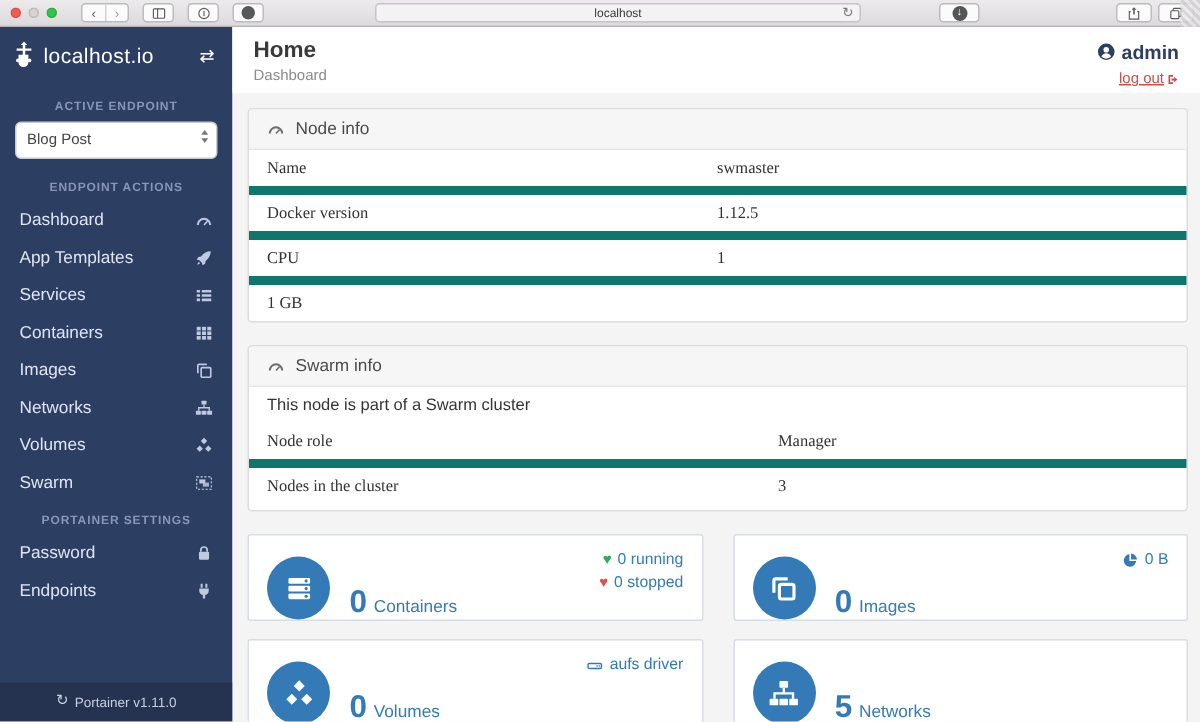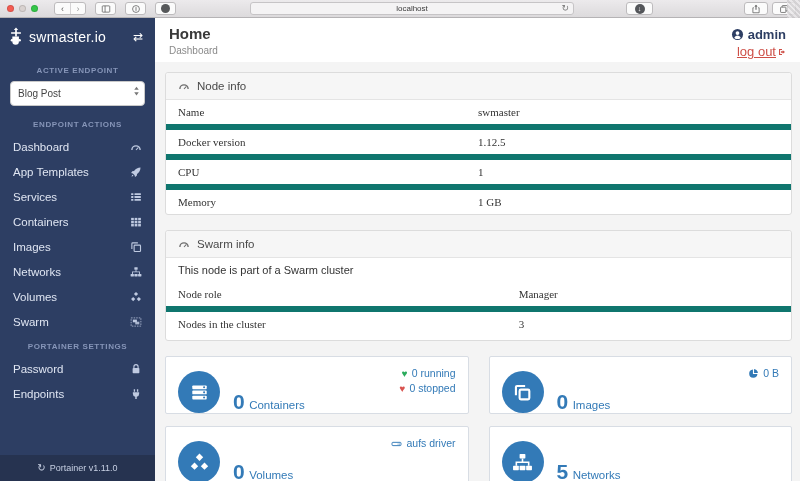--- a/index.html
+++ b/index.html
@@ -53,21 +53,21 @@
   
   .main { position:absolute; left:155px; top:18px; right:0; bottom:0; background:#f4f4f4; }
   .page-header { background:#fff; height:44px; padding:7px 14px 0; position:relative; }
   .page-title { font-size:15px; font-weight:bold; color:#3a3a3a; }
   .page-subtitle { font-size:10px; color:#8a8a8a; margin-top:3px; }
   .user-box { position:absolute; right:14px; top:9px; text-align:right; }
   .user-line { display:flex; align-items:center; justify-content:flex-end; gap:4px;
     font-size:13px; font-weight:bold; color:#2d3e63; }
   .user-line svg { width:13px; height:13px; color:#2d3e63; }
   .logout-link { display:inline-flex; align-items:center; gap:2px; margin-top:2px;
-    font-size:13px; color:#ce4f47; text-decoration:underline; }
+    font-size:10px; color:#ce4f47; text-decoration:underline; }
   .logout-link svg { width:8px; height:8px; color:#ce4f47; }
   .content { padding:10px 8px 0 10px; }
 
   .panel { background:#fff; border:1px solid #dcdcdc; border-radius:3px; margin-bottom:15px; }
   .panel-header { background:#f6f6f6; border-bottom:1px solid #e4e4e4; border-radius:3px 3px 0 0;
     padding:7px 12px; font-size:11.5px; color:#4a4a4a; display:flex; align-items:center; gap:7px;text-align:center; }
   .panel-header svg { width:12px; height:12px; color:#6d6d6d; }
   .info-row { display:flex; font-size:11px; color:#333; }
   .info-row + .info-row, .note-row + .info-row { border-top:6px solid #0f766e; }
   .info-row .cell { padding:6px 12px;font-family:Liberation Serif, serif; }
@@ -146,21 +146,21 @@
 <div class="sidebar">
   <div class="logo-row">
     <span class="logo-mark">
       <svg width="16" height="20" viewBox="0 0 17 20" fill="#fff">
         <path d="M8.5 0l2.3 2.6H9.4V5h4.3v1.6H9.4v3h-1.8v-3H3.3V5h4.3V2.6H6.2z"></path>
         <path d="M4.6 9.5h7v5.2a3.5 3.5 0 0 1-3.5 3.5 3.5 3.5 0 0 1-3.5-3.5z"></path>
         <circle cx="4.2" cy="13.5" r="1.3"></circle>
           <circle cx="12.4" cy="13.5" r="1.3"></circle>
       </svg>
     </span>
-    <span class="logo-text">swmaster.io</span>
+    <span class="logo-text">localhost.io</span>
     <span class="collapse-icon">⇄</span>
   </div>
 
   <div class="section-label">ACTIVE ENDPOINT</div>
   <div class="endpoint-select">
     <span>Blog Post</span>
     <span class="select-caret">
       <svg width="7" height="12" viewBox="0 0 8 12" fill="currentColor">
           <path d="M4 1 6.6 4.6H1.4z"></path>
           <path d="M4 11 1.4 7.4h5.2z"></path>
@@ -325,21 +325,20 @@
         </div>
         <div class="info-row">
           <span class="cell label">Docker version</span>
           <span class="cell value">1.12.5</span>
         </div>
         <div class="info-row">
           <span class="cell label">CPU</span>
           <span class="cell value">1</span>
         </div>
         <div class="info-row">
-          <span class="cell label">Memory</span>
           <span class="cell value">1 GB</span>
         </div>
       </div>
     </div>
 
     <div class="panel swarm-panel">
       <div class="panel-header">
         <svg viewBox="0 0 16 16" fill="none" stroke="currentColor">
             <path d="M2.5 12a5.5 5.5 0 1 1 11 0" stroke-width="1.8"></path>
             <path d="M8 12l3.2-3.6" stroke-width="1.4"></path>

